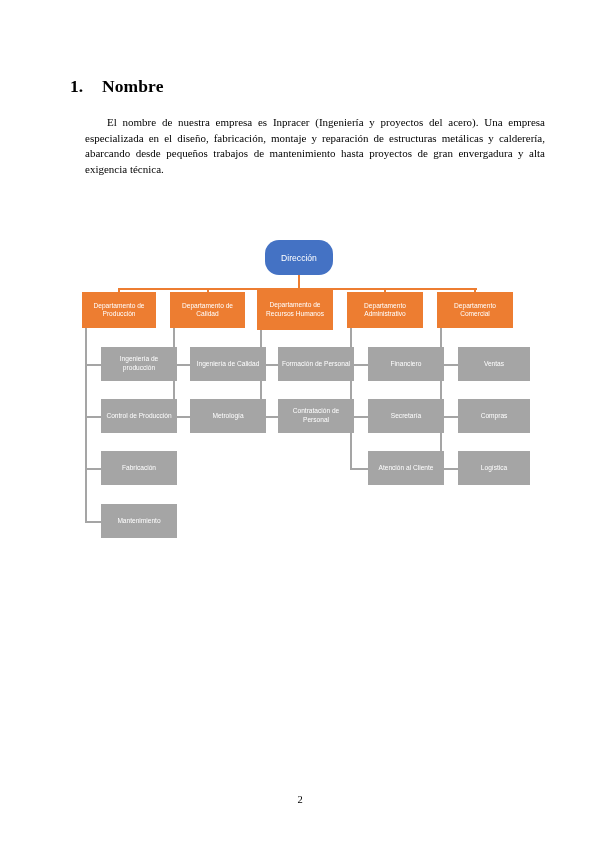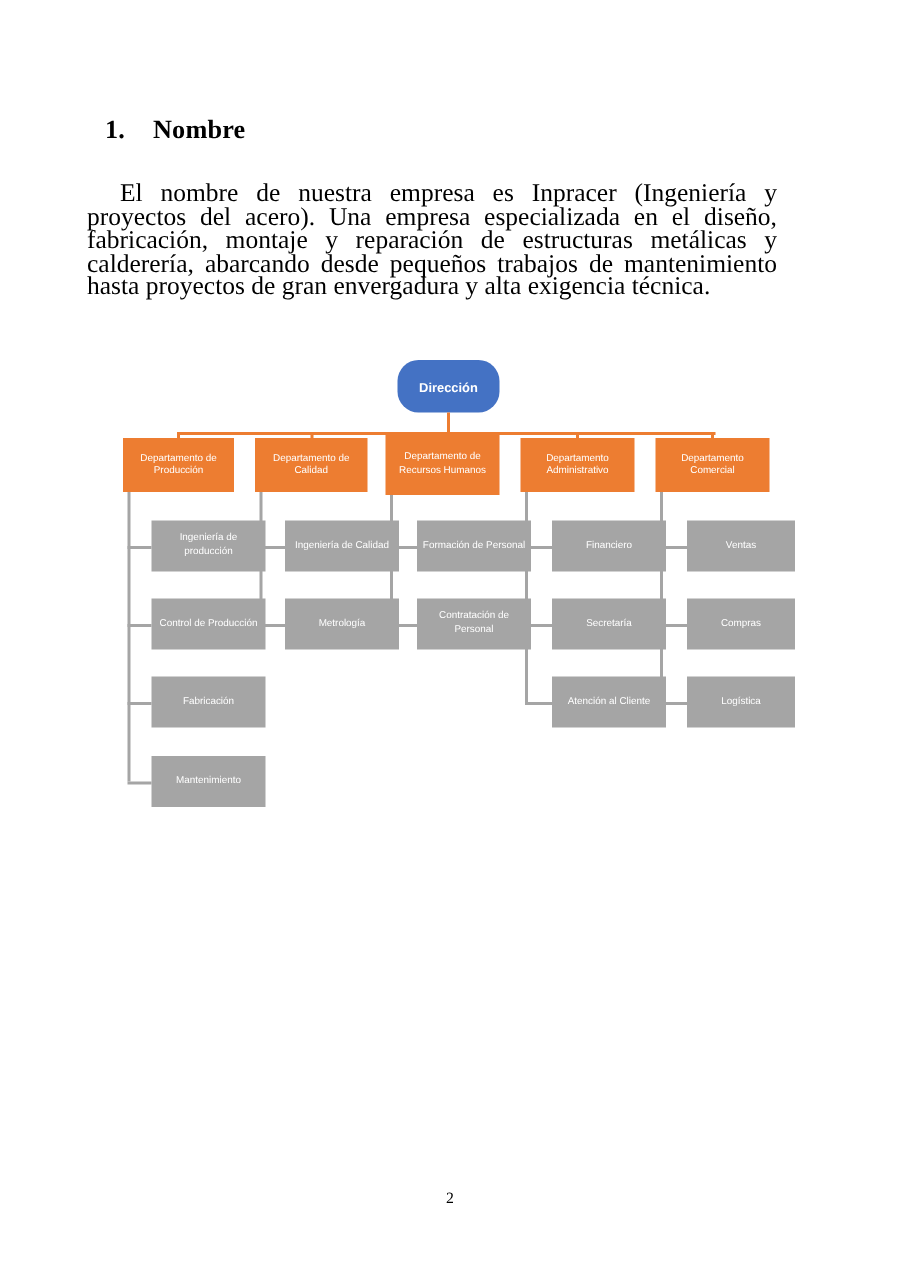--- a/index.html
+++ b/index.html
@@ -32,24 +32,24 @@
     letter-spacing: 0.1px;
     white-space: nowrap;
   }
   .section-heading .num {
     display: inline-block;
     width: 32px;
   }
 
   .body-par {
     position: absolute;
-    left: 58px;
+    left: 85px;
     width: 460px;
     font-family: "Liberation Serif", serif;
-    font-size: 17px;
+    font-size: 11px;
     line-height: 15.6px;
     text-align: justify;
     text-indent: 22px;
     color: #000;
   }
 
   .page-number {
     position: absolute;
     left: 0;
     width: 600px;
@@ -80,21 +80,21 @@
     color: #ffffff;
     overflow: hidden;
   }
   .node span {
     display: block;
     width: 100%;
     padding: 0 2px;
   }
   .node.root {
     background: #4472C4;
-    font-weight: bold;
+    font-weight: normal;
     font-size: 8.6px;
     line-height: 10px;
     border-radius: 14px;
   }
   .node.dept {
     background: #ED7D31;
     font-size: 6.6px;
     line-height: 8.4px;
   }
   .node.unit {

